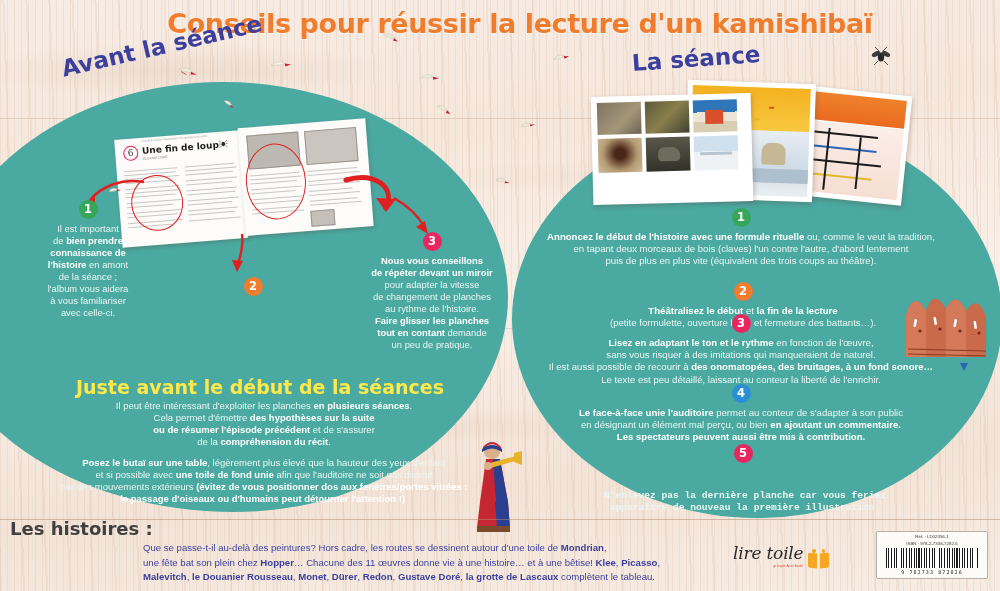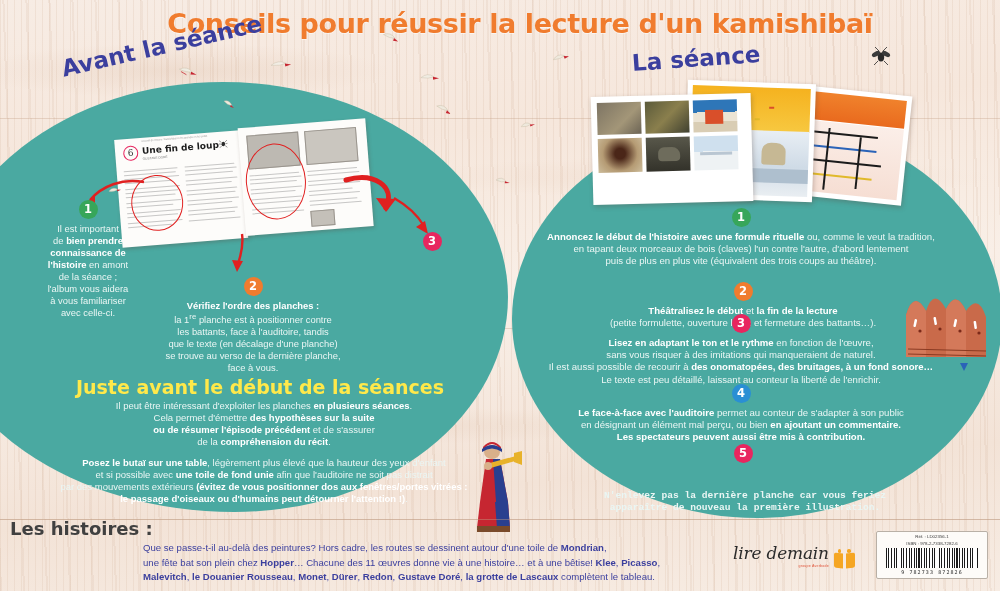--- a/index.html
+++ b/index.html
@@ -274,25 +274,25 @@
   <path d="M36 38 L24 31 L33 25 Z" fill="#e02020"></path>
 </svg>
 
 <div class="blk left1">
   <span class="badge b-green">1</span>
   <span>Il est important<br>de <b>bien prendre<br>connaissance de<br>l'histoire</b> en amont<br>de la séance&nbsp;;<br>l'album vous aidera<br>à vous familiariser<br>avec celle-ci.</span>
 </div>
 
 <div class="blk left2">
   <span class="badge b-orange">2</span>
-  <span><b>Vérifiez l'ordre des planches :</b><br>la 1<sup>re</sup> planche est à positionner contre<br>les battants, face à l'auditoire, tandis<br>que le texte (en décalage d'une planche)<br>se trouve au verso de la dernière planche,<br>face à vous.</span>
 </div>
 
 <div class="blk left3">
   <span class="badge b-pink">3</span>
+  <span><b>Nous vous conseillons<br>de répéter devant un miroir</b><br>pour adapter la vitesse<br>de changement de planches<br>au rythme de l'histoire.<br><b>Faire glisser les planches<br>tout en contant</b> demande<br>un peu de pratique.</span>
 </div>
 
 <div class="yellow-head">Juste avant le début de la séances</div>
 <div class="blk juste-body">
   <p>Il peut être intéressant d'exploiter les planches <b>en plusieurs séances</b>.<br>Cela permet d'émettre <b>des hypothèses sur la suite<br>ou de résumer l'épisode précédent</b> et de s'assurer<br>de la <b>compréhension du récit</b>.</p>
   <p><b>Posez le butaï sur une table</b>, légèrement plus élevé que la hauteur des yeux d'enfant<br>et si possible avec <b>une toile de fond unie</b> afin que l'auditoire ne soit pas distrait<br>par des mouvements extérieurs <b>(évitez de vous positionner dos aux fenêtres/portes vitrées :<br>le passage d'oiseaux ou d'humains peut détourner l'attention !)</b>.</p>
 </div>
 
 <div class="card card3">
   <div class="ph" style="left:5px;top:5px;right:5px;height:28px;background:linear-gradient(180deg,#f0822c,#e96a1e)"></div>
@@ -341,21 +341,21 @@
   <span><b>Théâtralisez le début</b> et <b>la fin de la lecture</b><br>(petite formulette, ouverture lente et fermeture des battants…).</span>
 </div>
 
 <div class="blk wide r3">
   <span class="badge b-pink">3</span>
   <span><b>Lisez en adaptant le ton et le rythme</b> en fonction de l'œuvre,<br>sans vous risquer à des imitations qui manqueraient de naturel.<br>Il est aussi possible de recourir à <b>des onomatopées, des bruitages, à un fond sonore…</b><br>Le texte est peu détaillé, laissant au conteur la liberté de l'enrichir.</span>
 </div>
 
 <div class="blk wide r4">
   <span class="badge b-blue">4</span>
-  <span><b>Le face-à-face avec l'auditoire</b> permet au conteur de s'adapter à son public<br>en désignant un élément mal perçu, ou bien <b>en ajoutant un commentaire.<br>Les spectateurs peuvent aussi être mis à contribution.</b></span>
+  <span><b>Le face-à-face unie l'auditoire</b> permet au conteur de s'adapter à son public<br>en désignant un élément mal perçu, ou bien <b>en ajoutant un commentaire.<br>Les spectateurs peuvent aussi être mis à contribution.</b></span>
 </div>
 
 <div class="blk wide r5">
   <span class="badge b-pink">5</span>
 </div>
 
 <div class="blk wide r6">N'enlevez pas la dernière planche car vous feriez<br>apparaître de nouveau la première illustration.</div>
 
 <svg class="char-trumpet" viewBox="0 0 56 96">
   <ellipse cx="26" cy="12" rx="8" ry="7" fill="#d9b08a"></ellipse>
@@ -446,21 +446,21 @@
       <path d="M14 15 L18 19"></path>
   </g>
 </svg>
 
 <div class="bottom"></div>
 <div class="histoires-label">Les histoires :</div>
 <div class="histoires-text">Que se passe-t-il au-delà des peintures? Hors cadre, les routes se dessinent autour d'une toile de <b>Mondrian</b>,<br>une fête bat son plein chez <b>Hopper</b>… Chacune des 11 œuvres donne vie à une histoire… et à une bêtise! <b>Klee</b>, <b>Picasso</b>,<br><b>Malevitch</b>, <b>le Douanier Rousseau</b>, <b>Monet</b>, <b>Dürer</b>, <b>Redon</b>, <b>Gustave Doré</b>, <b>la grotte de Lascaux</b> complètent le tableau.</div>
 
 <div class="logo">
   <div>
-    <div class="logo-txt">lire demain</div>
+    <div class="logo-txt">lire toile</div>
     <div class="logo-sub">groupe Averbode</div>
   </div>
   <div class="logo-book">
     <span class="lb-l"></span>
       <span class="lb-r"></span>
     <i style="left:4px"></i>
       <i style="right:4px"></i>
   </div>
 </div>
 

